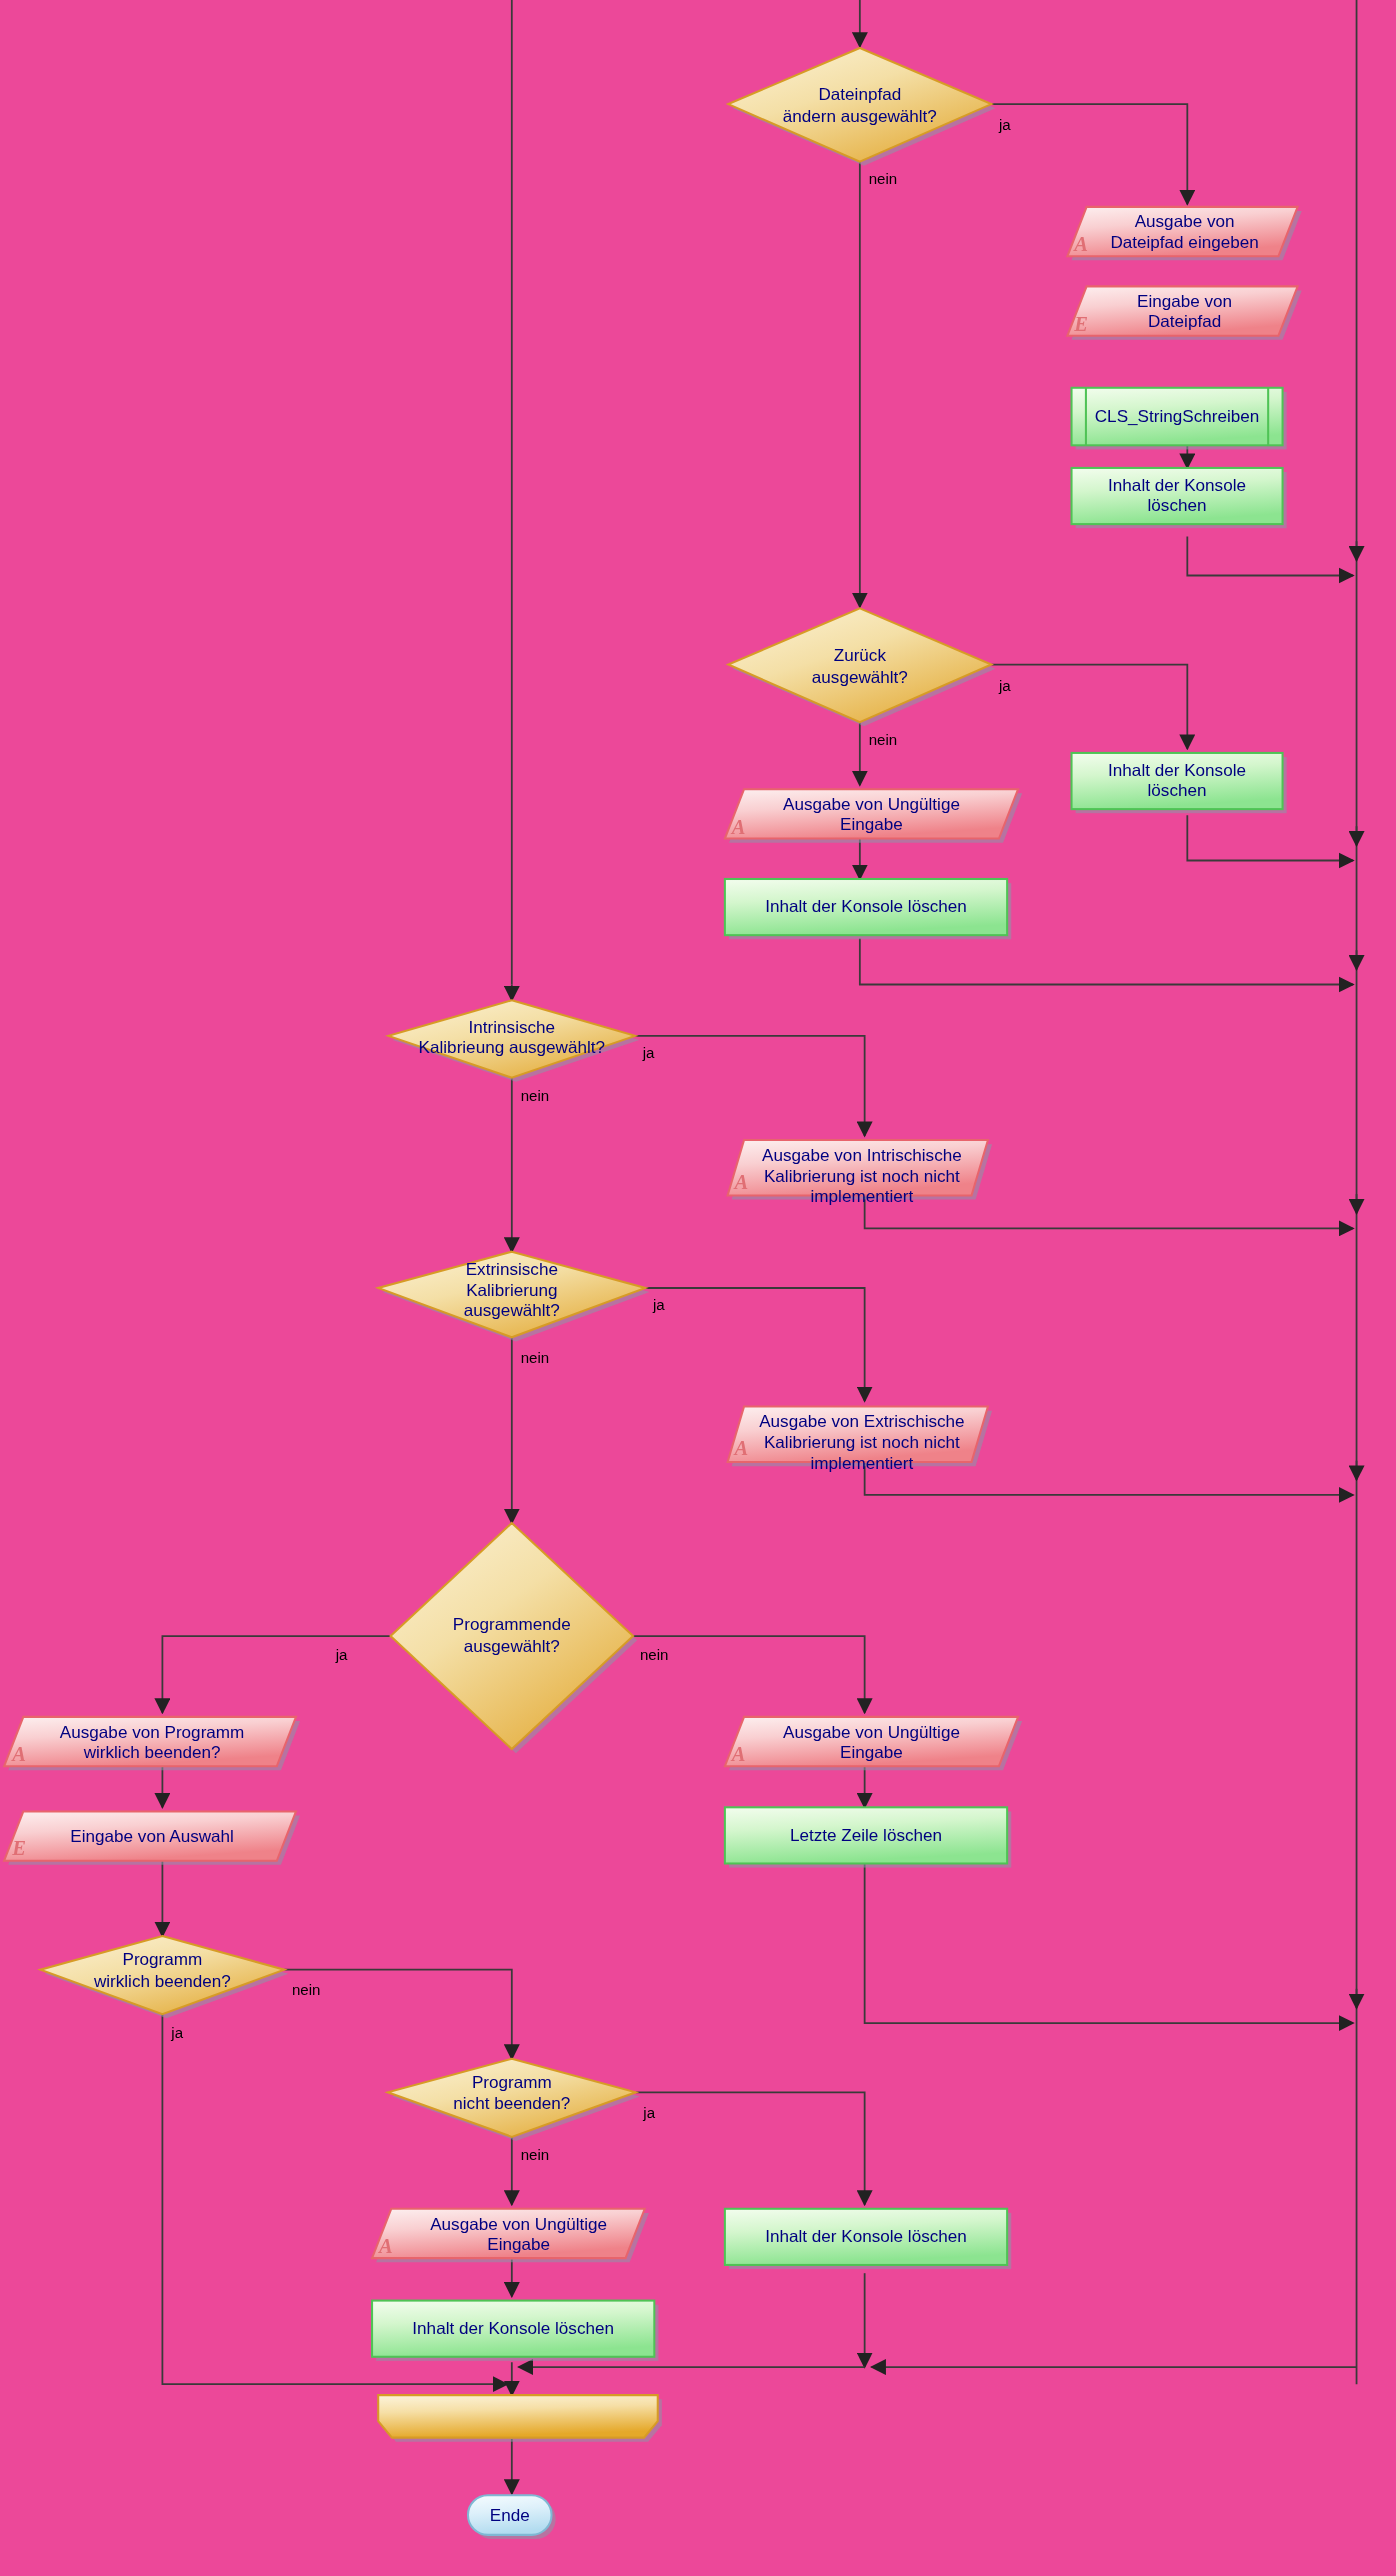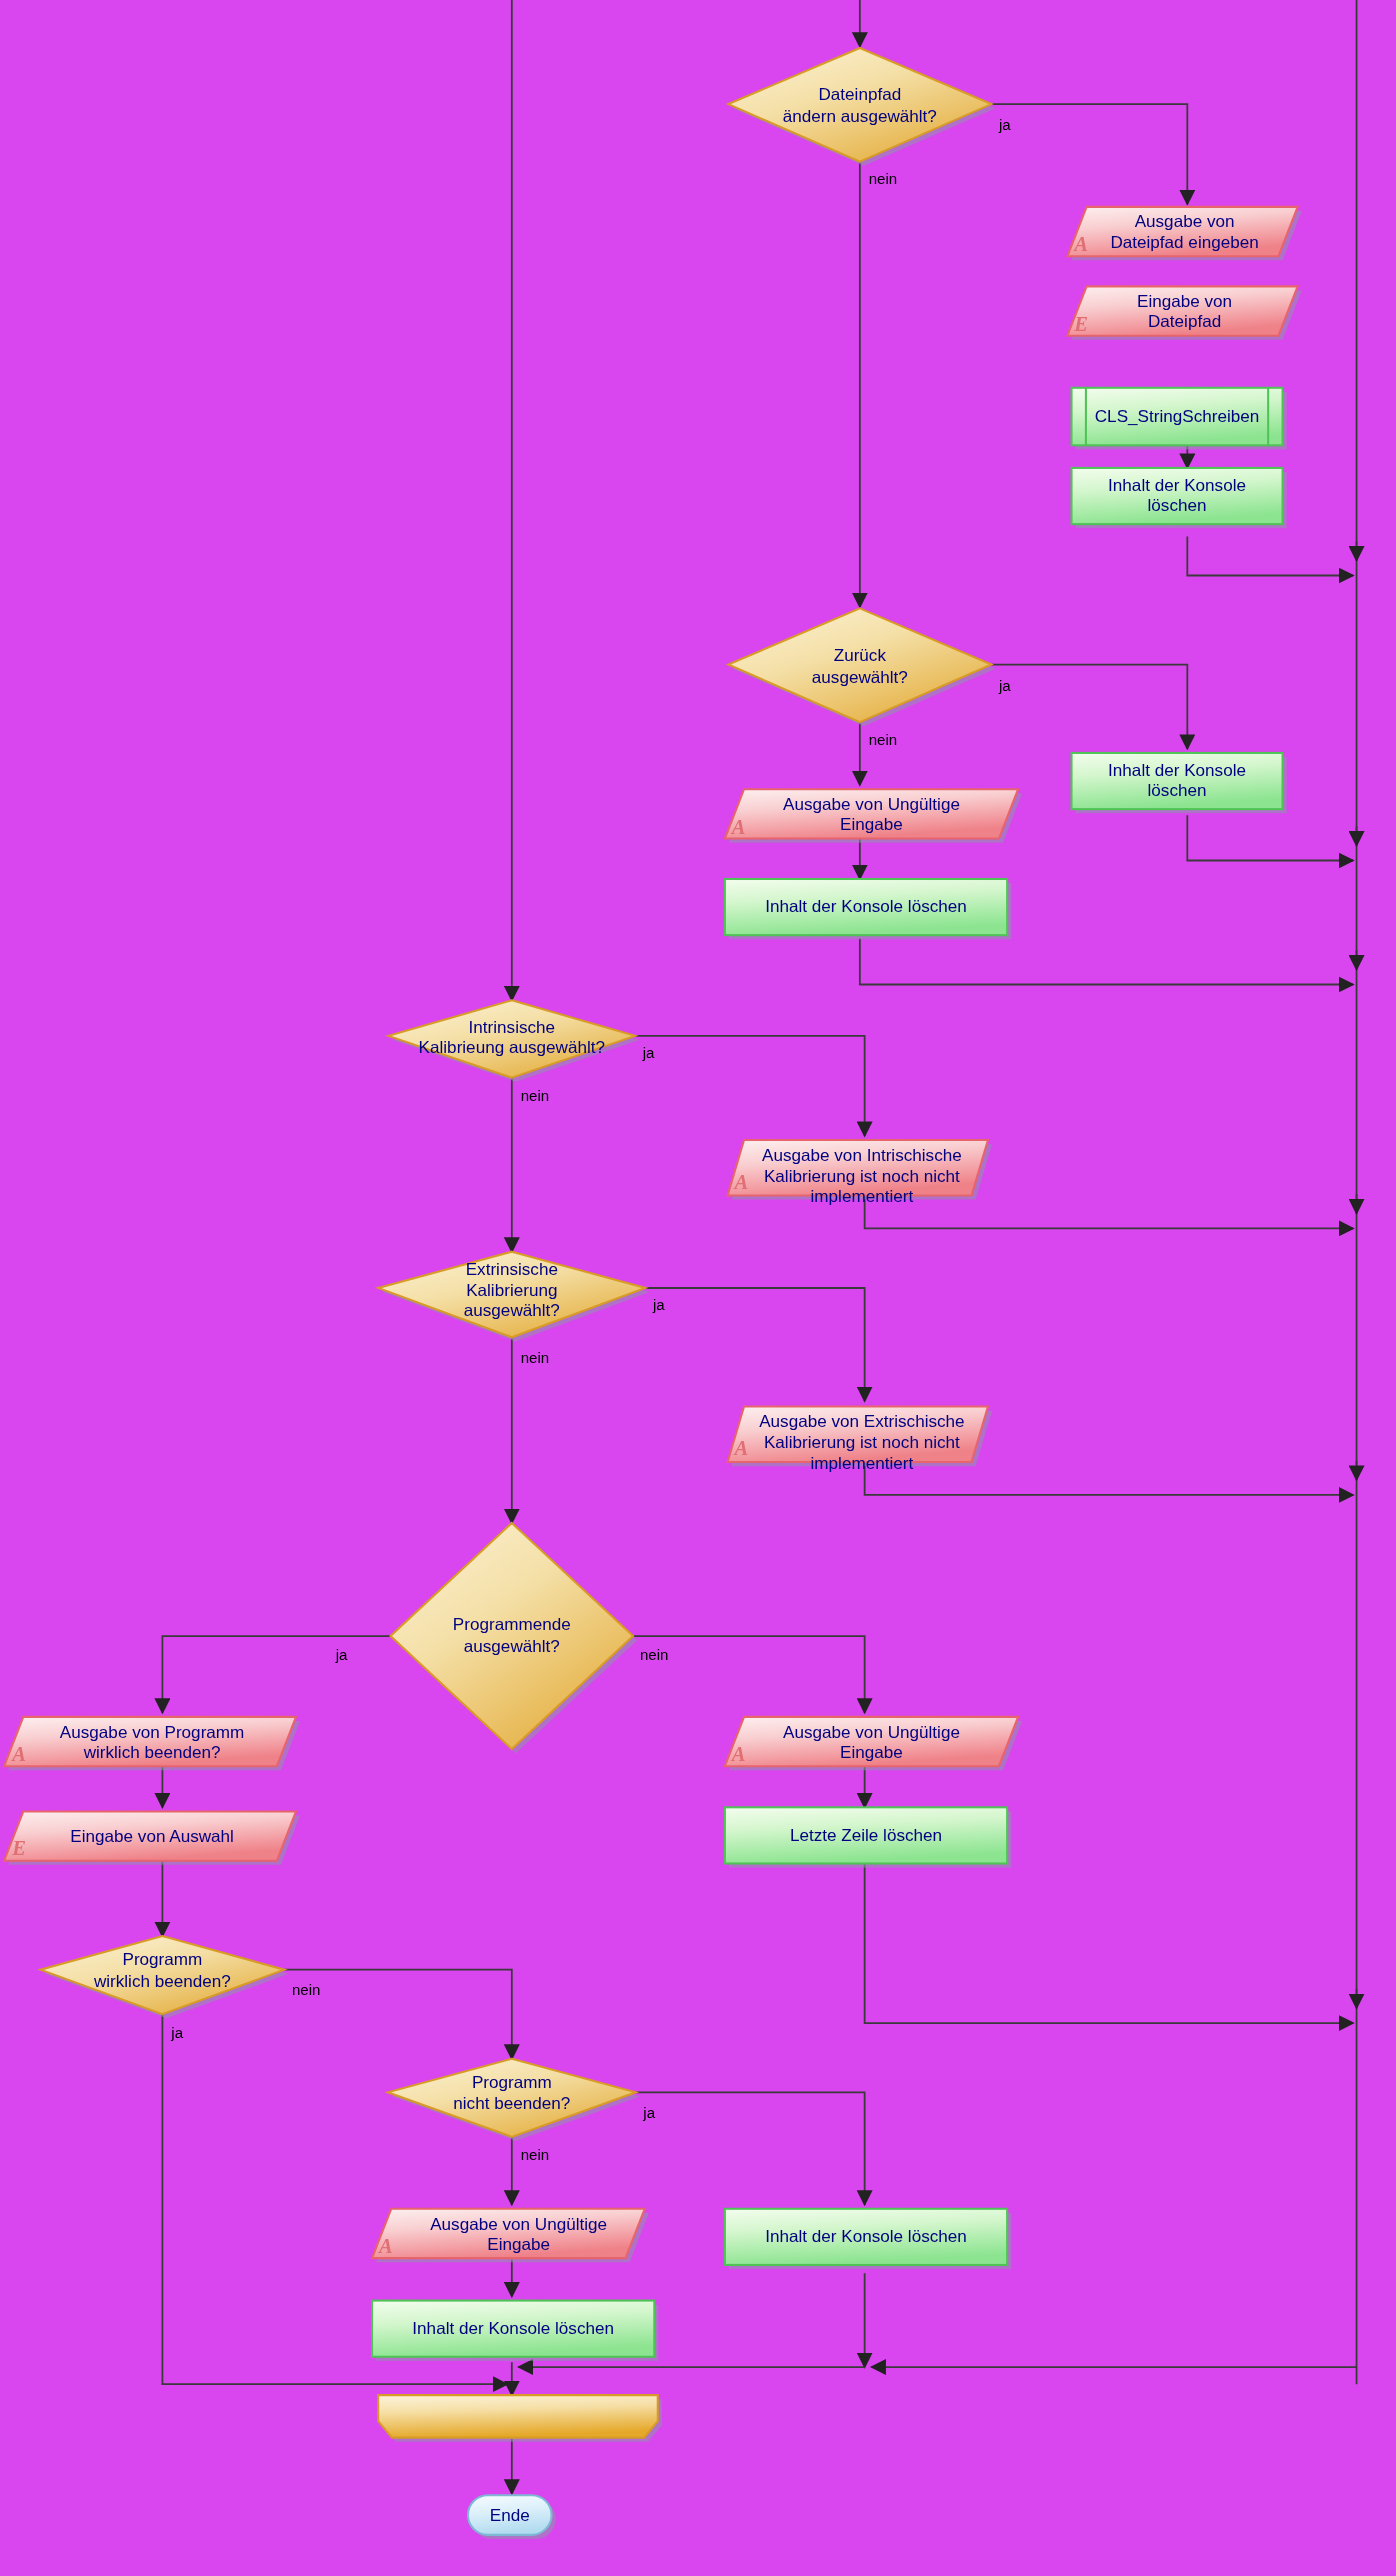--- a/index.html
+++ b/index.html
@@ -1,17 +1,17 @@
 <!DOCTYPE html>
 <html style="font-size:11px"><head>
 <meta charset="utf-8">
 <style>
   html,body{margin:0;padding:0;background:#ffffff;}
   body{font-family:"Liberation Sans",sans-serif;}
-  #stage{position:relative;width:1397px;height:2576px;background:#d946ef;overflow:hidden;}
+  #stage{position:relative;width:1397px;height:2576px;background:#ec4899;overflow:hidden;}
   svg{display:block;}
   .nodetext{fill:#000080;font-family:"Liberation Sans",sans-serif;text-anchor:middle;dominant-baseline:middle;}
   .edgelabel{fill:#000000;font-family:"Liberation Sans",sans-serif;font-size:22px;}
   .iotag{fill:#e06f74;font-family:"Liberation Serif",serif;font-style:italic;font-weight:bold;font-size:30px;}
 </style>
 </head>
 <body>
 
 <div id="stage">
 <svg width="1397" height="2576" viewBox="0 0 2039 3760" xmlns="http://www.w3.org/2000/svg">

